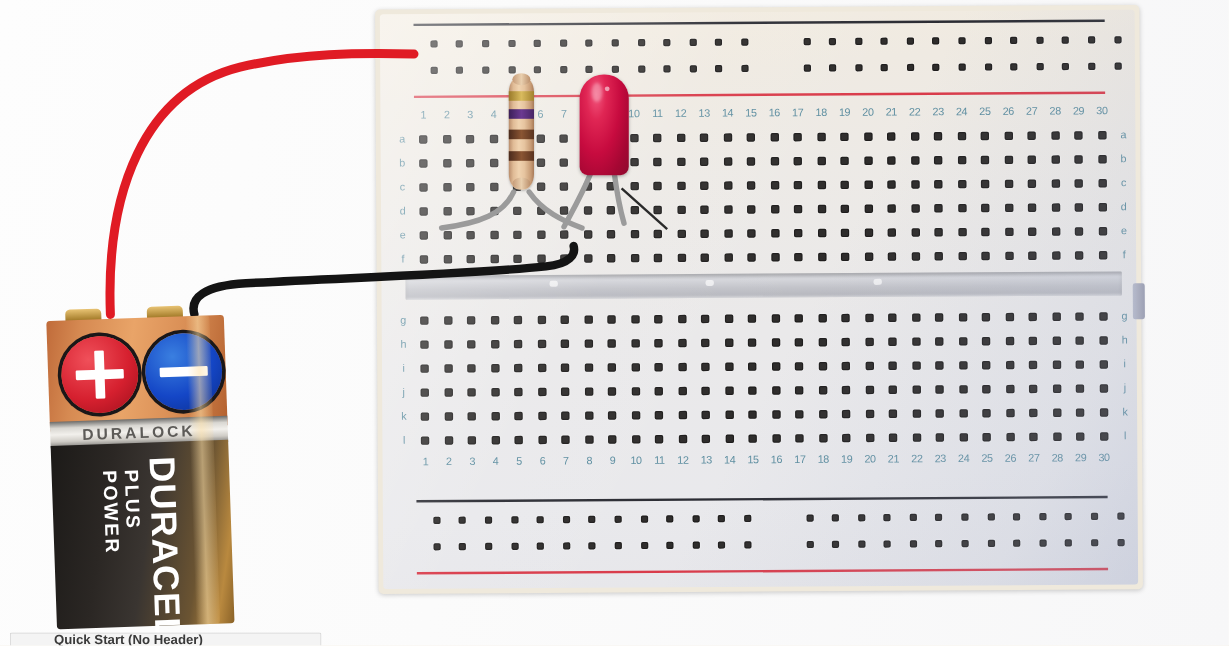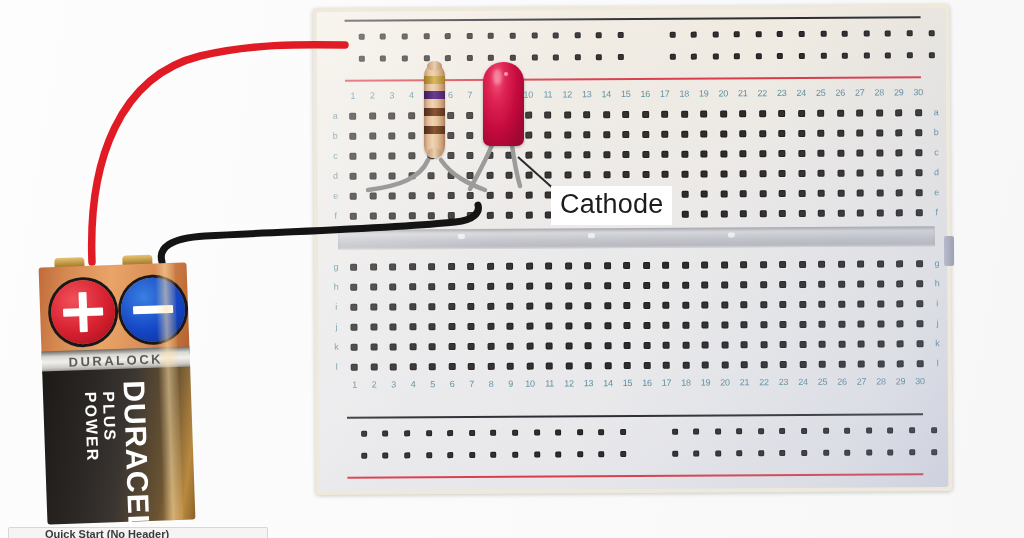--- a/index.html
+++ b/index.html
@@ -1730,21 +1730,20 @@
     <div class="band brown2" style="top:62px;"></div>
     <div class="res-cap" style="top:84px;"></div>
   </div>
 
   <div class="led">
     <div class="led-dome"></div>
     <div class="led-gloss"></div>
     <div class="led-dot"></div>
   </div>
 
-  <div class="label">Cathode</div>
 
   <div class="battery">
     <div class="snap s1"></div>
     <div class="snap s2"></div>
     <div class="bat-top"></div>
 
     <div class="term plus">
       <div class="bar-h"></div>
       <div class="bar-v"></div>
     </div>

